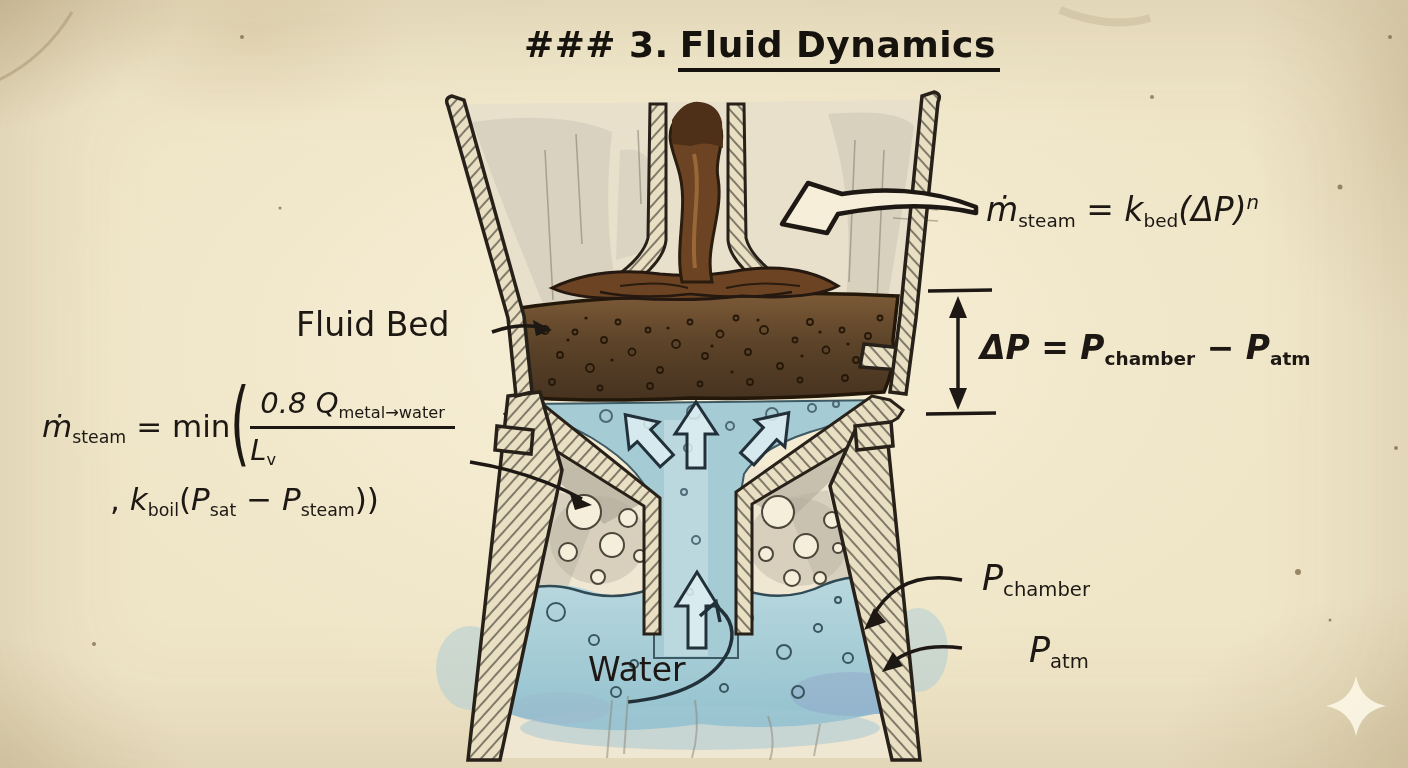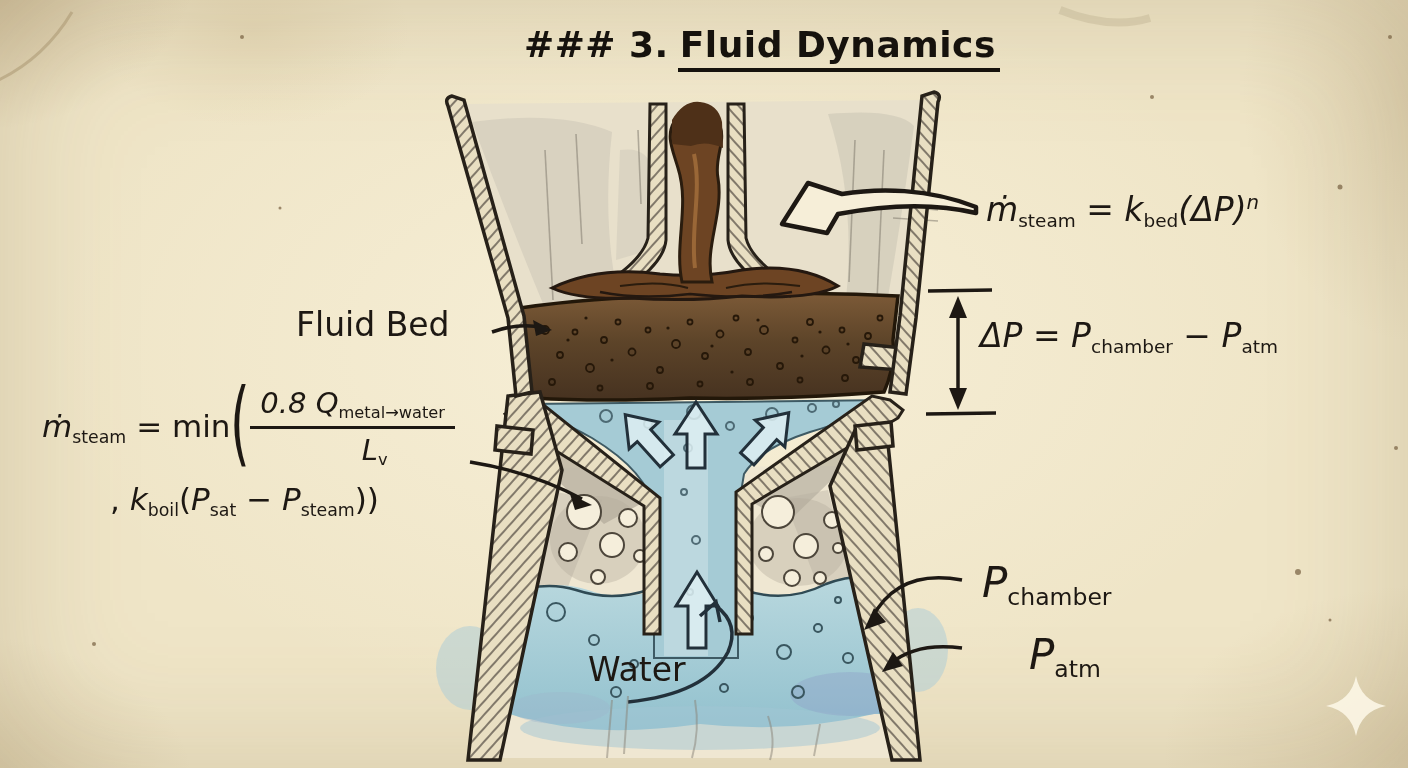--- a/index.html
+++ b/index.html
@@ -18,32 +18,32 @@
   }
   #stage > svg{position:absolute;inset:0;}
   .txt{position:absolute;color:#1d1813;white-space:nowrap;}
   .title{left:524px;top:24px;font-size:36px;font-weight:700;color:#16120d;letter-spacing:.5px;}
   .title .ul{border-bottom:4px solid #16120d;padding:0 4px 3px 2px;margin-left:9px;}
   .eq{font-style:italic;}
   .up{font-style:normal;}
   .sb{font-size:.56em;font-style:normal;vertical-align:-.32em;}
   .sp{font-size:.6em;vertical-align:.6em;}
   .mflow{left:986px;top:190px;font-size:33px;}
-  .deltap{left:980px;top:316px;font-size:33px;}
+  .deltap{left:980px;top:328px;font-size:33px;font-weight:bold;}
   .msteam{left:42px;top:386px;font-size:31px;}
   .ms1{display:flex;align-items:center;}
   .paren{font-size:92px;font-style:normal;line-height:.78;display:inline-block;transform:scaleX(.55);margin:0 -10px 8px -8px;}
-  .frac{display:inline-flex;flex-direction:column;align-items:center;font-size:29px;margin-left:2px;}
+  .frac{display:inline-flex;flex-direction:column;font-size:29px;margin-left:2px;}
   .frac .num{padding:0 10px 4px;border-bottom:3px solid #1d1813;}
-  .frac .den{padding-top:4px;margin-left:44px;}
+  .frac .den{padding-top:4px;}
   .ms2{margin:12px 0 0 68px;}
   .lbl{font-style:normal;font-size:33px;}
   .cbed{left:296px;top:305px;}
   .water{left:548px;top:650px;margin-left:40px;}
-  .plabel{font-size:42px;}
+  .plabel{font-size:35px;}
   .pcham{left:982px;top:558px;}
   .patm{left:982px;top:630px;margin-left:47px;}
 </style>
 </head>
 <body>
 
 <div id="stage">
 
 <svg viewBox="0 0 1408 768">
   <defs>

